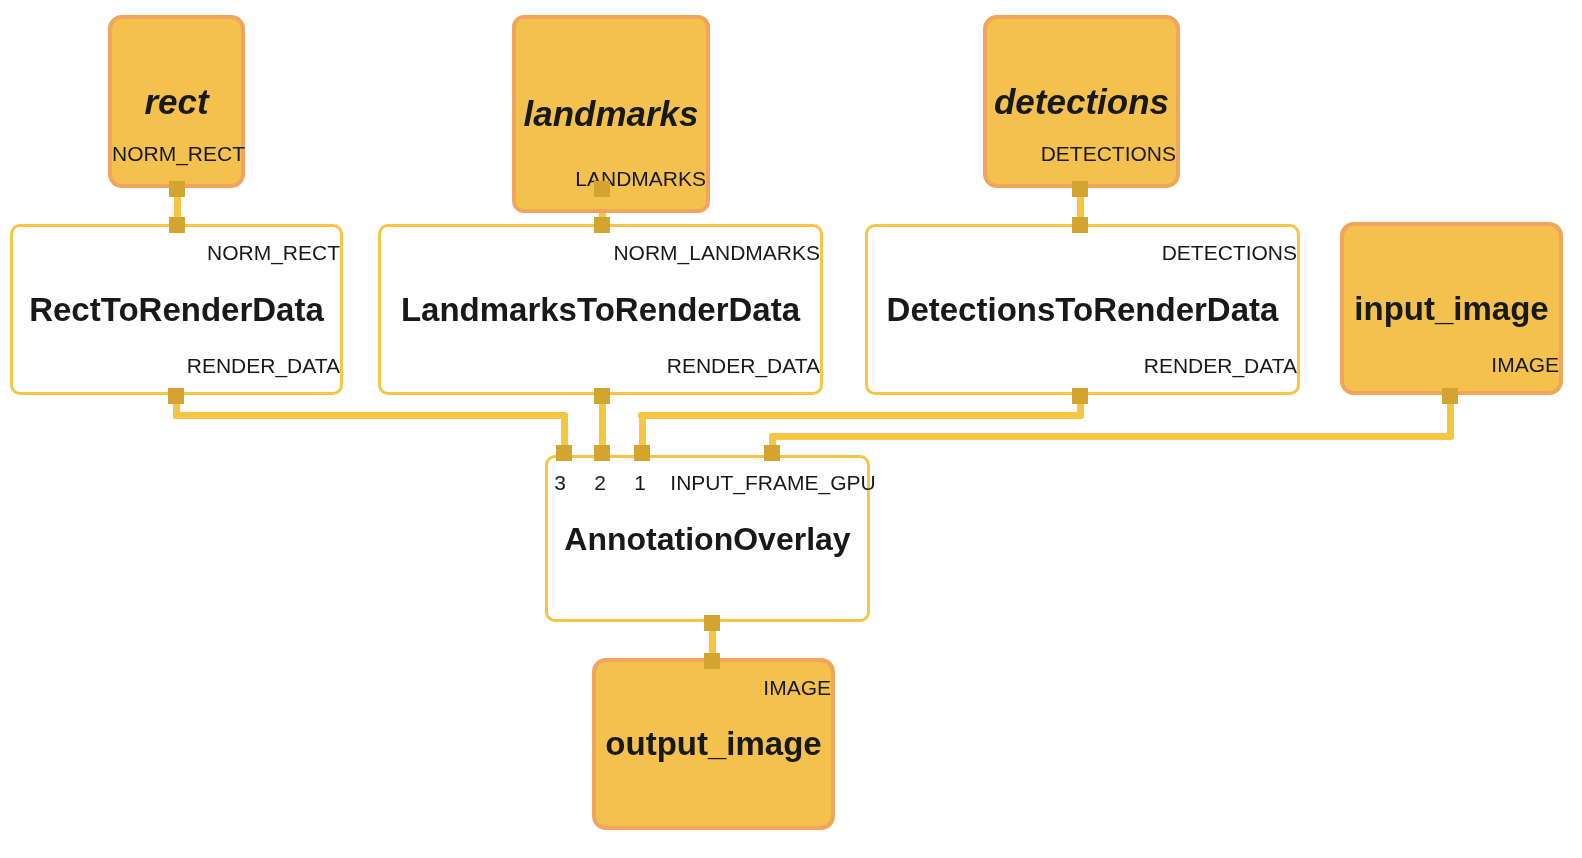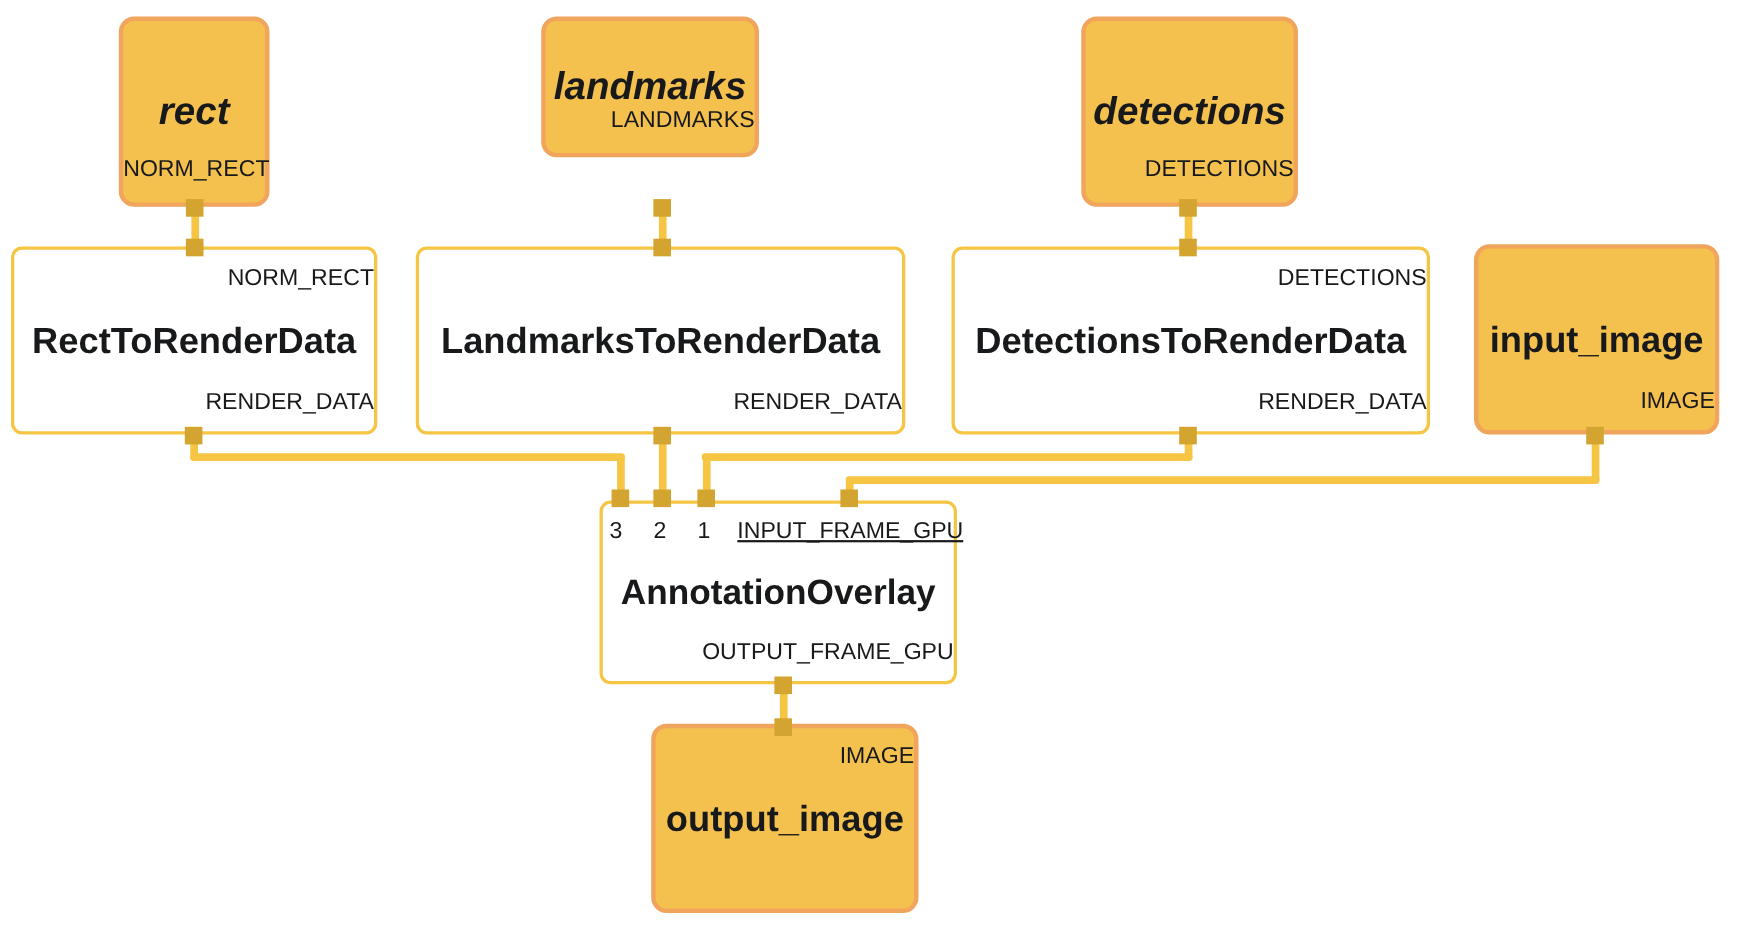--- a/index.html
+++ b/index.html
@@ -111,59 +111,59 @@
   <div class="wire h" style="left:769px;top:433px;width:685px;"></div>
   <div class="wire v" style="left:769px;top:434px;height:23px;"></div>
 
   <div class="wire v" style="left:709px;top:620px;height:44px;"></div>
 
   <div class="node orange" style="left:108px;top:15px;width:137px;height:173px;">
     <div class="node-title t36">rect</div>
     <div class="port-label port-bottom-src">NORM_RECT</div>
   </div>
 
-  <div class="node orange" style="left:492px;top:15px;width:198px;height:128px;">
+  <div class="node orange" style="left:512px;top:15px;width:198px;height:198px;border-radius:12px;">
     <div class="node-title t36">landmarks</div>
     <div class="port-label port-bottom-src">LANDMARKS</div>
   </div>
 
   <div class="node orange" style="left:983px;top:15px;width:197px;height:173px;">
     <div class="node-title t36">detections</div>
     <div class="port-label port-bottom-src">DETECTIONS</div>
   </div>
 
   <div class="node white" style="left:10px;top:224px;width:333px;height:171px;">
     <div class="port-label port-top">NORM_RECT</div>
     <div class="node-title t34">RectToRenderData</div>
     <div class="port-label port-bottom">RENDER_DATA</div>
   </div>
 
   <div class="node white" style="left:378px;top:224px;width:445px;height:171px;">
+    <div class="port-label port-top">NORM_LANDMARKS</div>
     <div class="node-title t34">LandmarksToRenderData</div>
     <div class="port-label port-bottom">RENDER_DATA</div>
   </div>
 
   <div class="node white" style="left:865px;top:224px;width:435px;height:171px;">
     <div class="port-label port-top">DETECTIONS</div>
     <div class="node-title t34">DetectionsToRenderData</div>
     <div class="port-label port-bottom">RENDER_DATA</div>
   </div>
 
   <div class="node orange" style="left:1340px;top:222px;width:223px;height:173px;">
     <div class="node-title t34">input_image</div>
     <div class="port-label port-bottom">IMAGE</div>
   </div>
 
   <div class="node white" style="left:545px;top:455px;width:325px;height:167px;">
     <span class="ao-port" style="left:12px;">3</span>
     <span class="ao-port" style="left:52px;">2</span>
     <span class="ao-port" style="left:92px;">1</span>
-    <span class="ao-port" style="left:225px;text-decoration:underline;">INPUT_FRAME_GPU</span>
+    <span class="ao-port" style="left:225px;">INPUT_FRAME_GPU</span>
     <div class="node-title t32">AnnotationOverlay</div>
-    <div class="port-label port-bottom">OUTPUT_FRAME_GPU</div>
   </div>
 
   <div class="node orange" style="left:592px;top:658px;width:243px;height:172px;">
     <div class="port-label port-top">IMAGE</div>
     <div class="node-title t34">output_image</div>
   </div>
 
   <div class="pc" style="left:169px;top:181px;"></div>
   <div class="pc" style="left:169px;top:217px;"></div>
   <div class="pc" style="left:594px;top:181px;"></div>

